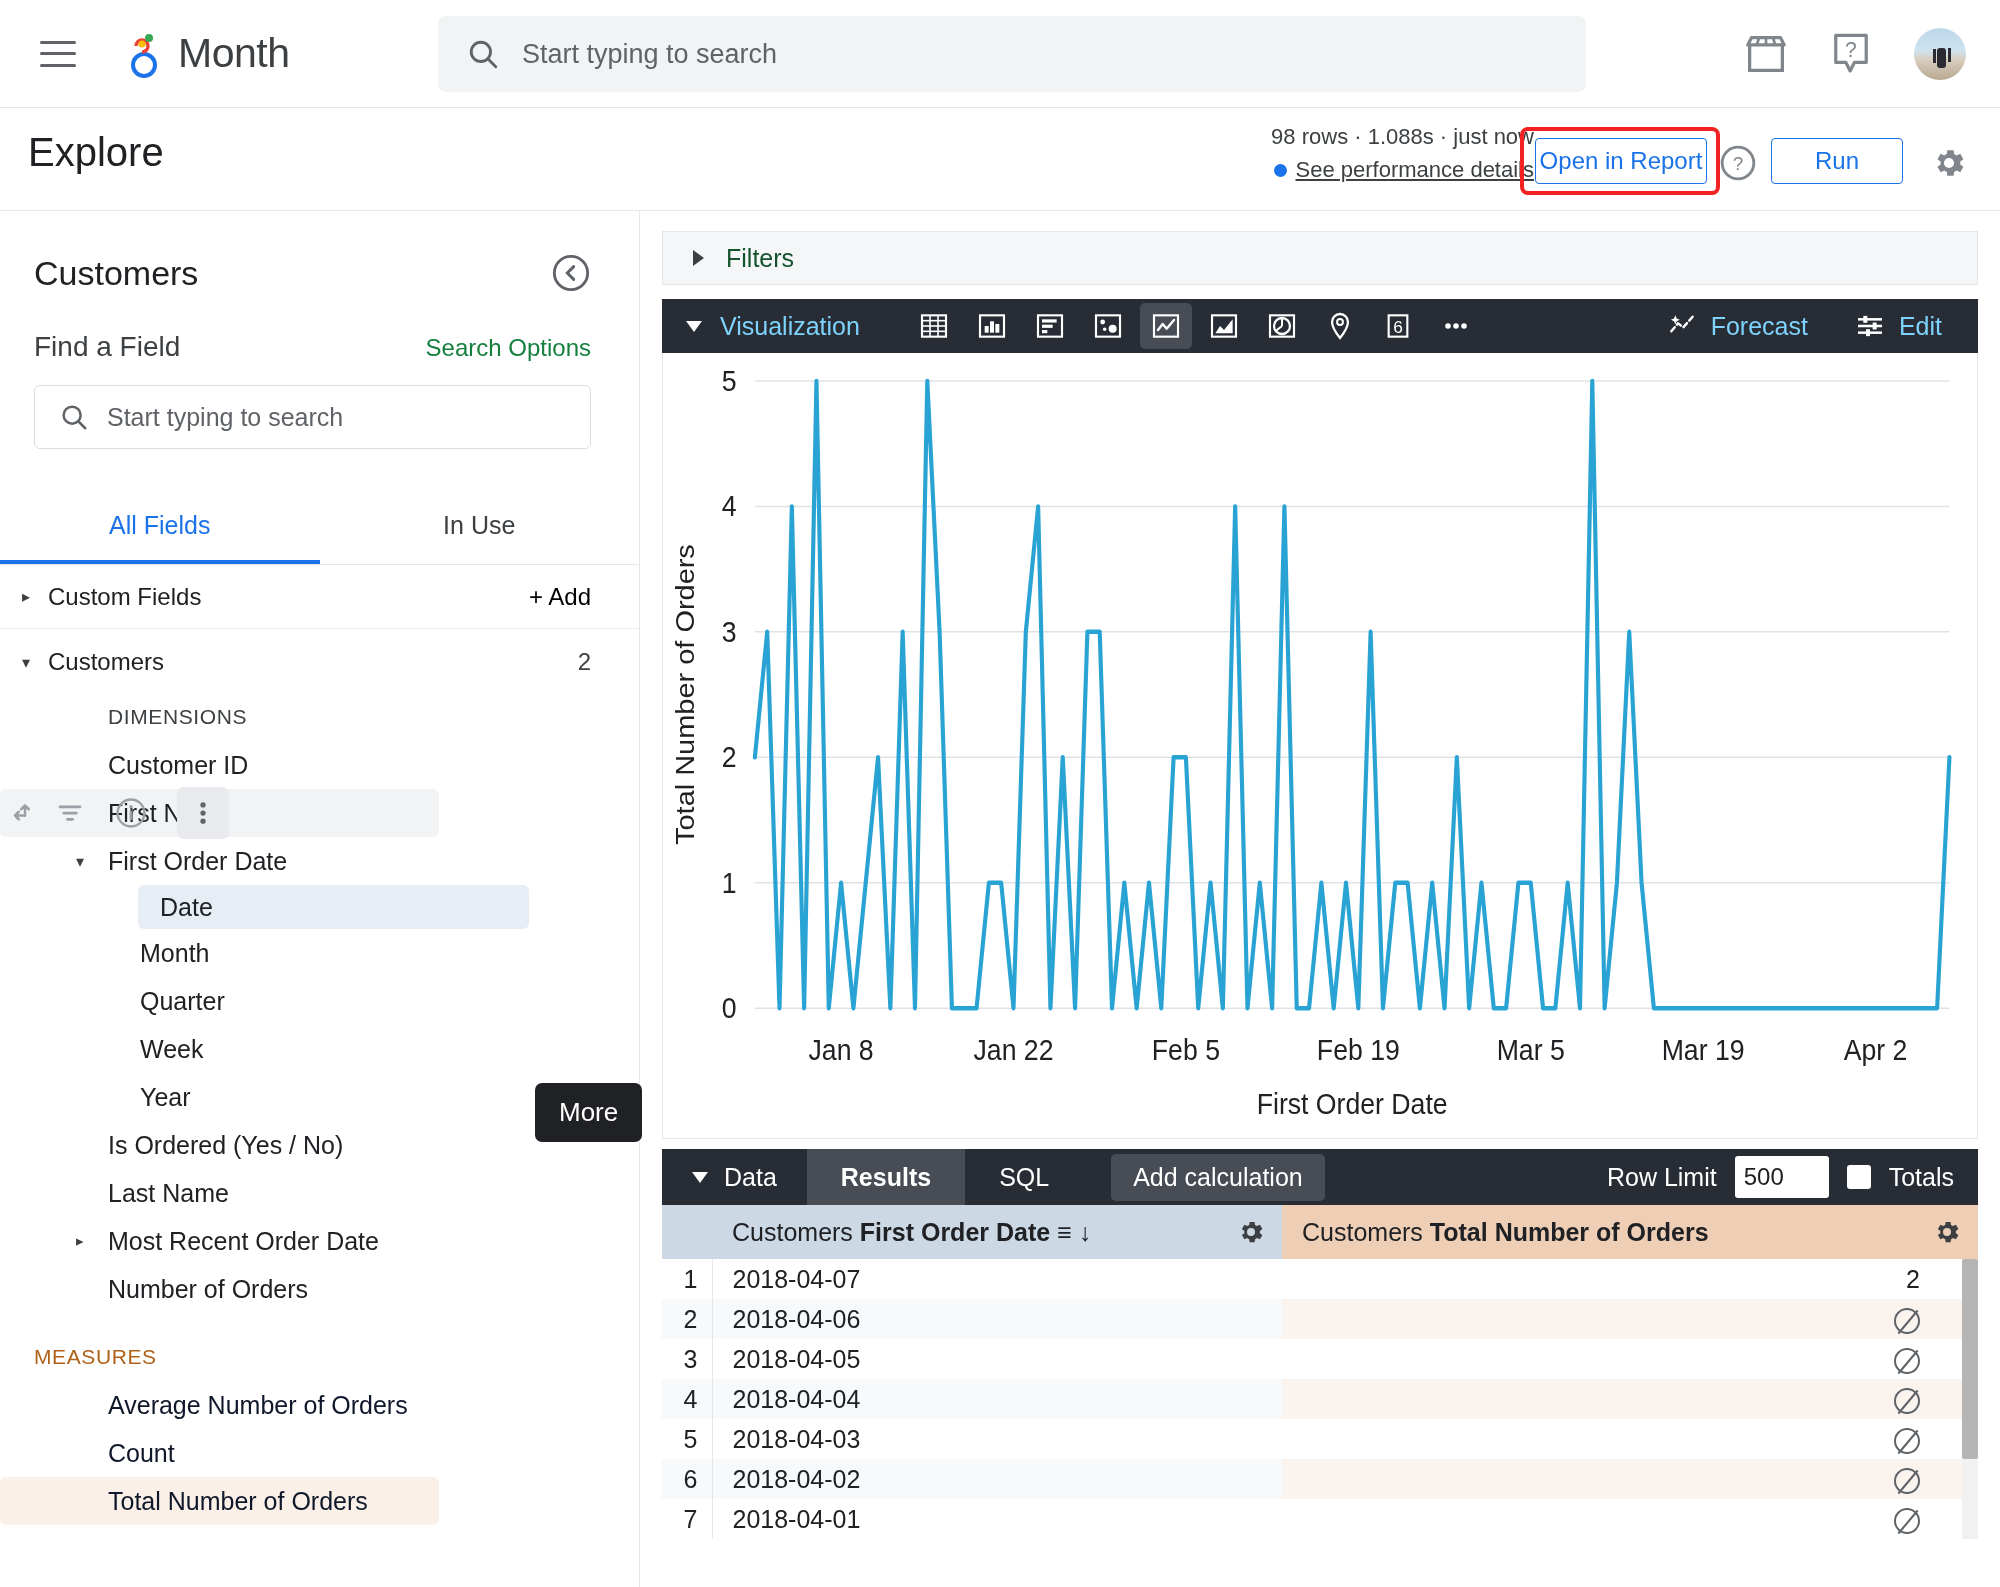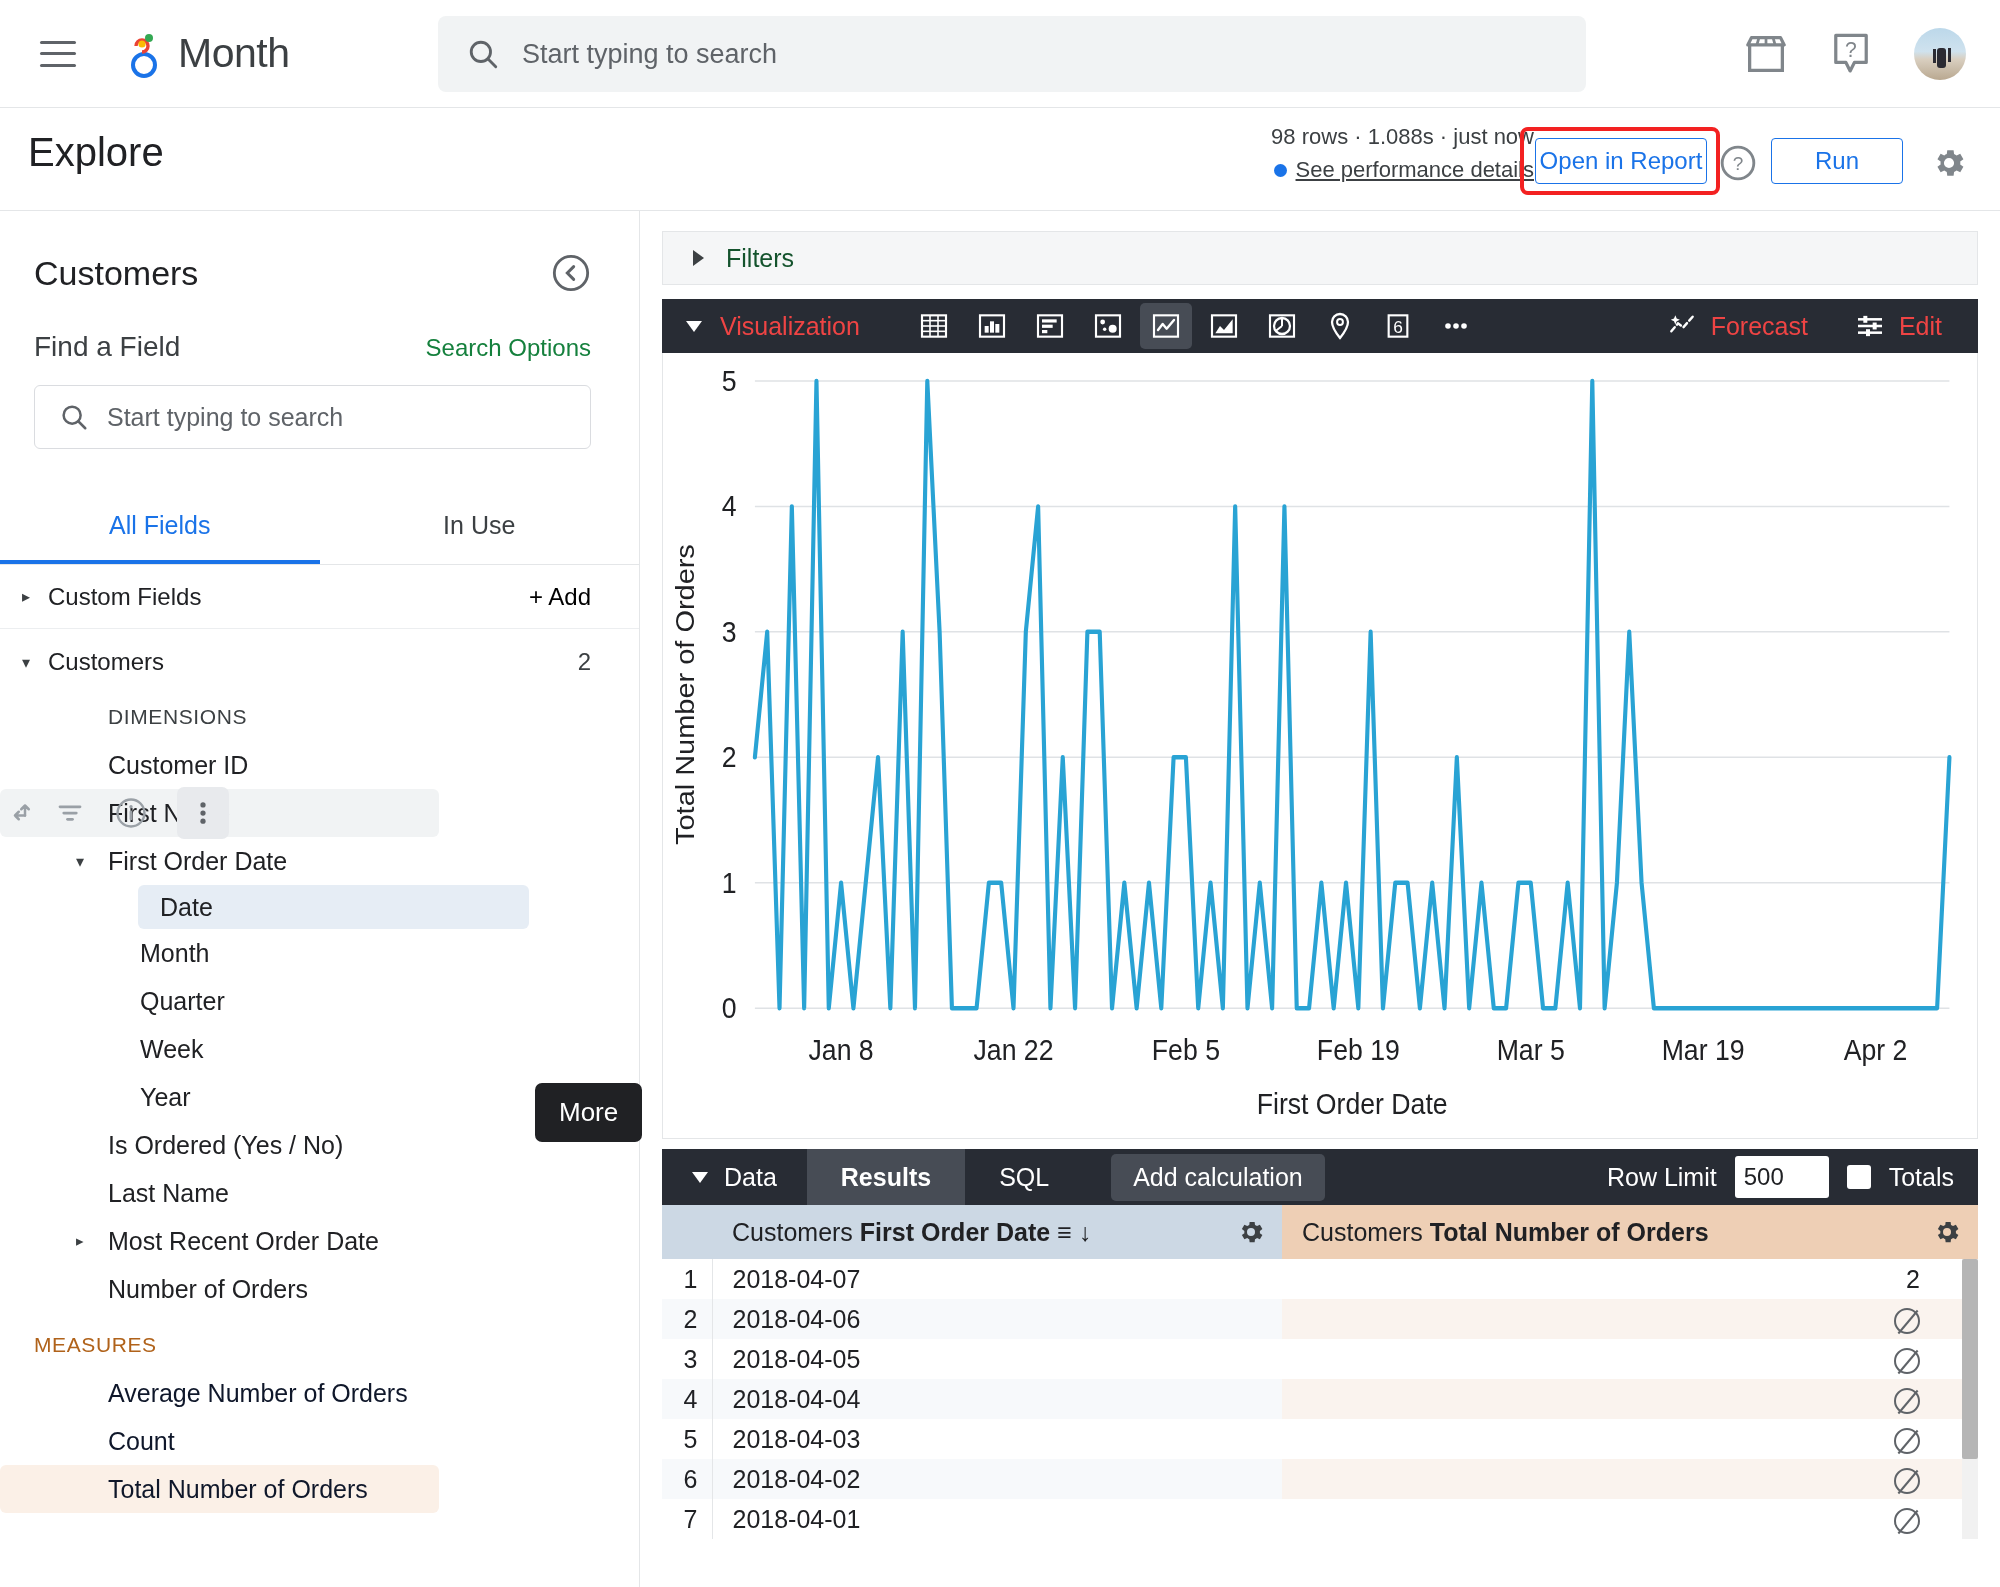--- a/index.html
+++ b/index.html
@@ -110,21 +110,21 @@
   
   .filters-bar { height: 54px; background: #f5f6f7; border: 1px solid #e4e6e8;
     display: flex; align-items: center; padding-left: 30px; gap: 22px;
     font-size: 25px; color: #14532d; }
   .tri-r { width: 0; height: 0; border-left: 11px solid #3c4043;
     border-top: 8px solid transparent; border-bottom: 8px solid transparent; }
   .tri-d { width: 0; height: 0; border-top: 11px solid #fff;
     border-left: 8px solid transparent; border-right: 8px solid transparent; }
 
   .viz-bar { height: 54px; background: #282c34; display: flex; align-items: center;
-    color: #ef4444; font-size: 25px; margin-top: 14px; padding: 0 24px; gap: 18px; justify-content: flex-end; }
+    color: #7dd3fc; font-size: 25px; margin-top: 14px; padding: 0 24px; gap: 18px; justify-content: flex-end; }
   .viz-label { display: flex; align-items: center; gap: 18px; margin-right: 30px; }
   .viz-icons { display: flex; align-items: center; gap: 6px; }
   .vbtn { width: 52px; height: 46px; display: flex; align-items: center;
     justify-content: center; border-radius: 5px; cursor: pointer; }
   .vbtn.active { background: #474c55; }
   .viz-right { margin-left: auto; display: flex; align-items: center; gap: 46px;
     padding-right: 12px; }
   .viz-right .ritem { display: flex; align-items: center; gap: 13px; cursor: pointer; }
 
   .chart-area { border: 1px solid #e4e6e8; border-top: none; height: 786px; position: relative; }
@@ -339,21 +339,21 @@
       <span class="fname">Last Name</span>
     </div>
     <div class="fitem">
       <span class="caret" style="margin-left:76px;font-size:15px;">▸</span>
       <span style="margin-left:6px;">Most Recent Order Date</span>
     </div>
     <div class="fitem">
       <span class="fname">Number of Orders</span>
     </div>
 
-    <div class="grouplabel measures" style="margin-top:20px;padding-left:34px;">MEASURES</div>
+    <div class="grouplabel measures" style="margin-top:32px;padding-left:34px;">MEASURES</div>
 
     <div class="fitem measure" style="margin-top:12px;">
       <span class="fname">Average Number of Orders</span>
     </div>
     <div class="fitem measure">
       <span class="fname">Count</span>
     </div>
     <div class="fitem measure sel-peach">
       <span class="fname">Total Number of Orders</span>
     </div>

